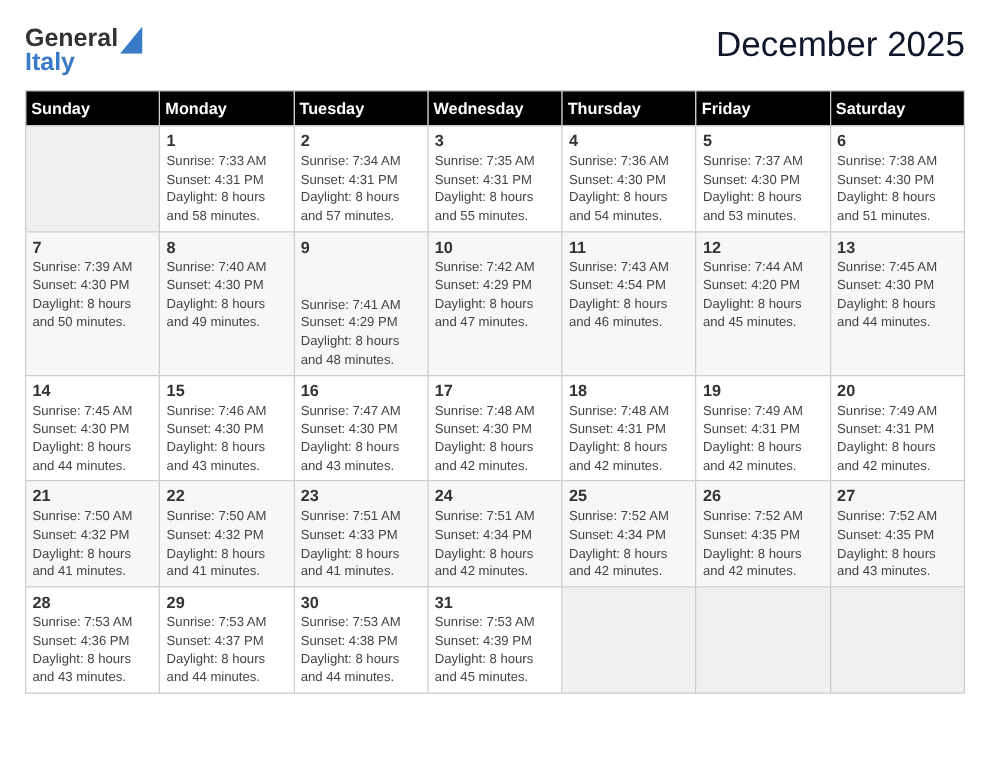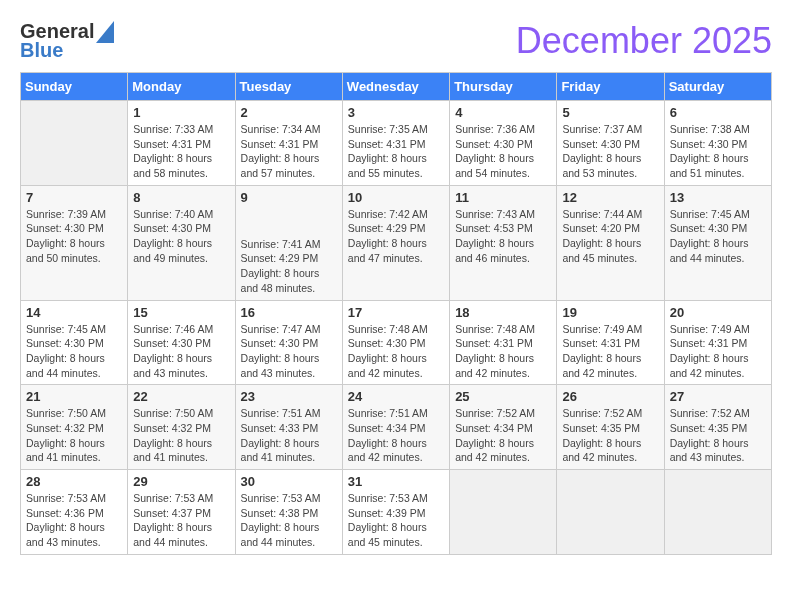--- a/index.html
+++ b/index.html
@@ -23,35 +23,35 @@
       align-items: flex-start;
     }
     .logo-row {
       display: flex;
       align-items: center;
     }
     .title-block {
       text-align: right;
     }
     .month-title {
-      font-size: 36px;
+      font-size: 28px;
       font-weight: normal;
-      color: #8b5cf6;
+      color: #0f172a;
     }
     .location-title {
       font-size: 15px;
       color: #555;
     }
     table {
       width: 100%;
       border-collapse: collapse;
       border: 1px solid #ccc;
     }
     th {
-      background: #3b82f6;
+      background: #000000;
       color: #fff;
       font-size: 13px;
       font-weight: bold;
       padding: 6px 4px;
       text-align: left;
       border: 1px solid #ccc;
     }
     td {
       border: 1px solid #ccc;
       vertical-align: top;
@@ -82,21 +82,21 @@
 <body>
 
 <div class="header">
   <div class="logo">
     <div class="logo-row">
       <span style="font-size:20px;font-weight:bold;color:#333;">General</span>
       <svg width="18" height="22" viewBox="0 0 18 22" style="margin-left:2px;">
         <polygon points="0,22 18,0 18,22" fill="#3a7bc8"></polygon>
       </svg>
     </div>
-    <span style="font-size:20px;font-weight:bold;color:#3a7bc8;margin-top:-4px;">Blue</span>
+    <span style="font-size:20px;font-weight:bold;color:#3a7bc8;margin-top:-4px;">Italy</span>
   </div>
   <div class="title-block">
     <div class="month-title">December 2025</div>
   </div>
 </div>
 
 <table>
   <thead>
     <tr>
     <th>Sunday</th>
@@ -179,21 +179,21 @@
         <td>
           <span class="day-num">10</span>
           <div class="cell-info" style="white-space: pre-line;">Sunrise: 7:42 AM
 Sunset: 4:29 PM
 Daylight: 8 hours
 and 47 minutes.</div>
         </td>
         <td>
           <span class="day-num">11</span>
           <div class="cell-info" style="white-space: pre-line;">Sunrise: 7:43 AM
-Sunset: 4:53 PM
+Sunset: 4:54 PM
 Daylight: 8 hours
 and 46 minutes.</div>
         </td>
         <td>
           <span class="day-num">12</span>
           <div class="cell-info" style="white-space: pre-line;">Sunrise: 7:44 AM
 Sunset: 4:20 PM
 Daylight: 8 hours
 and 45 minutes.</div>
         </td>

